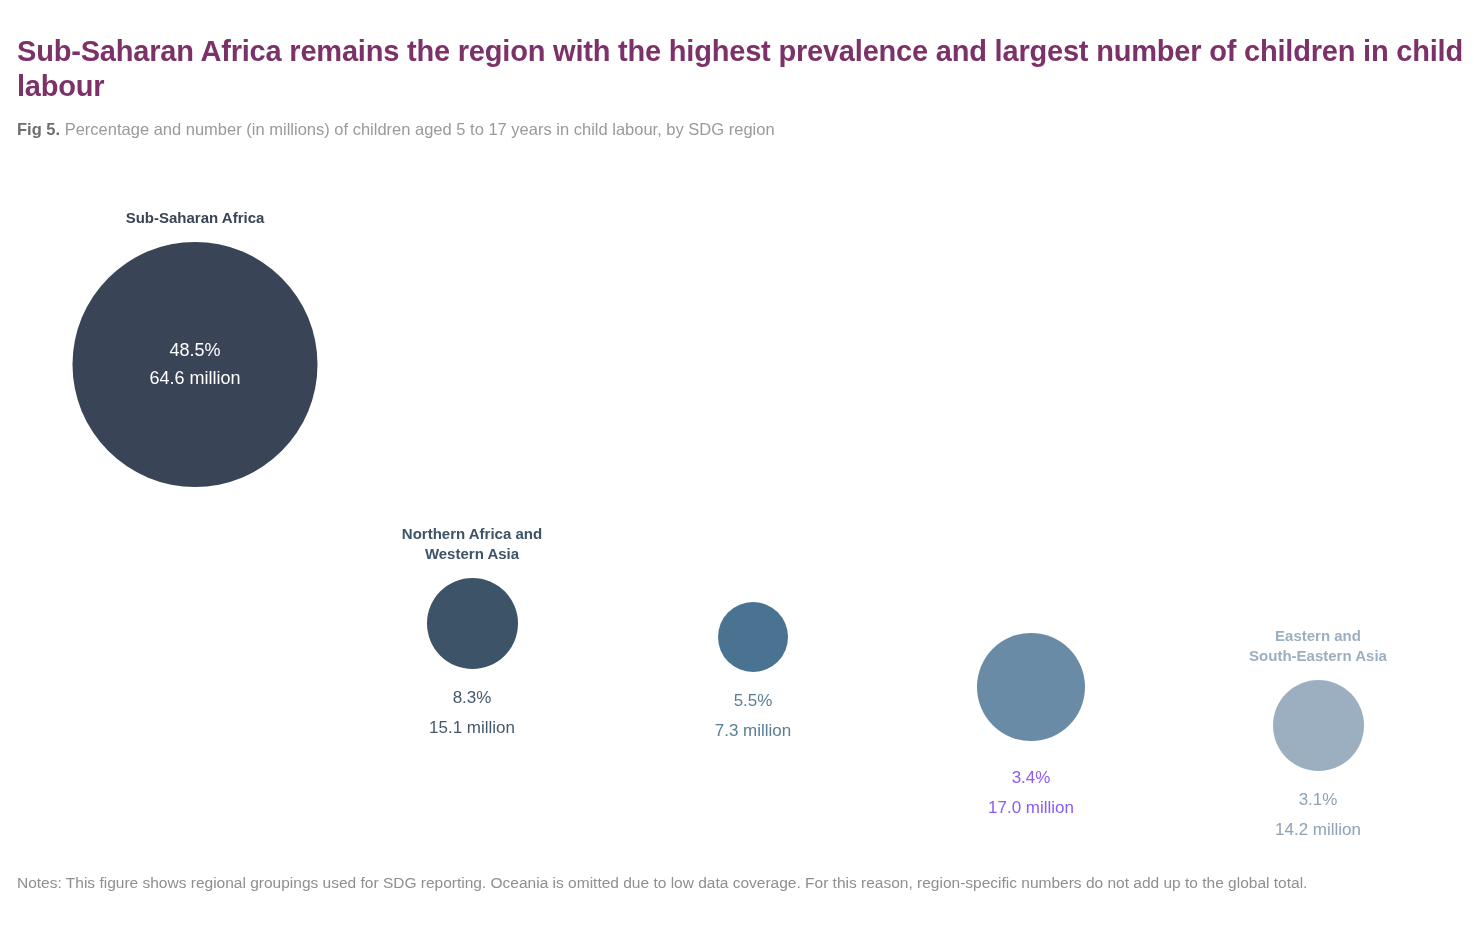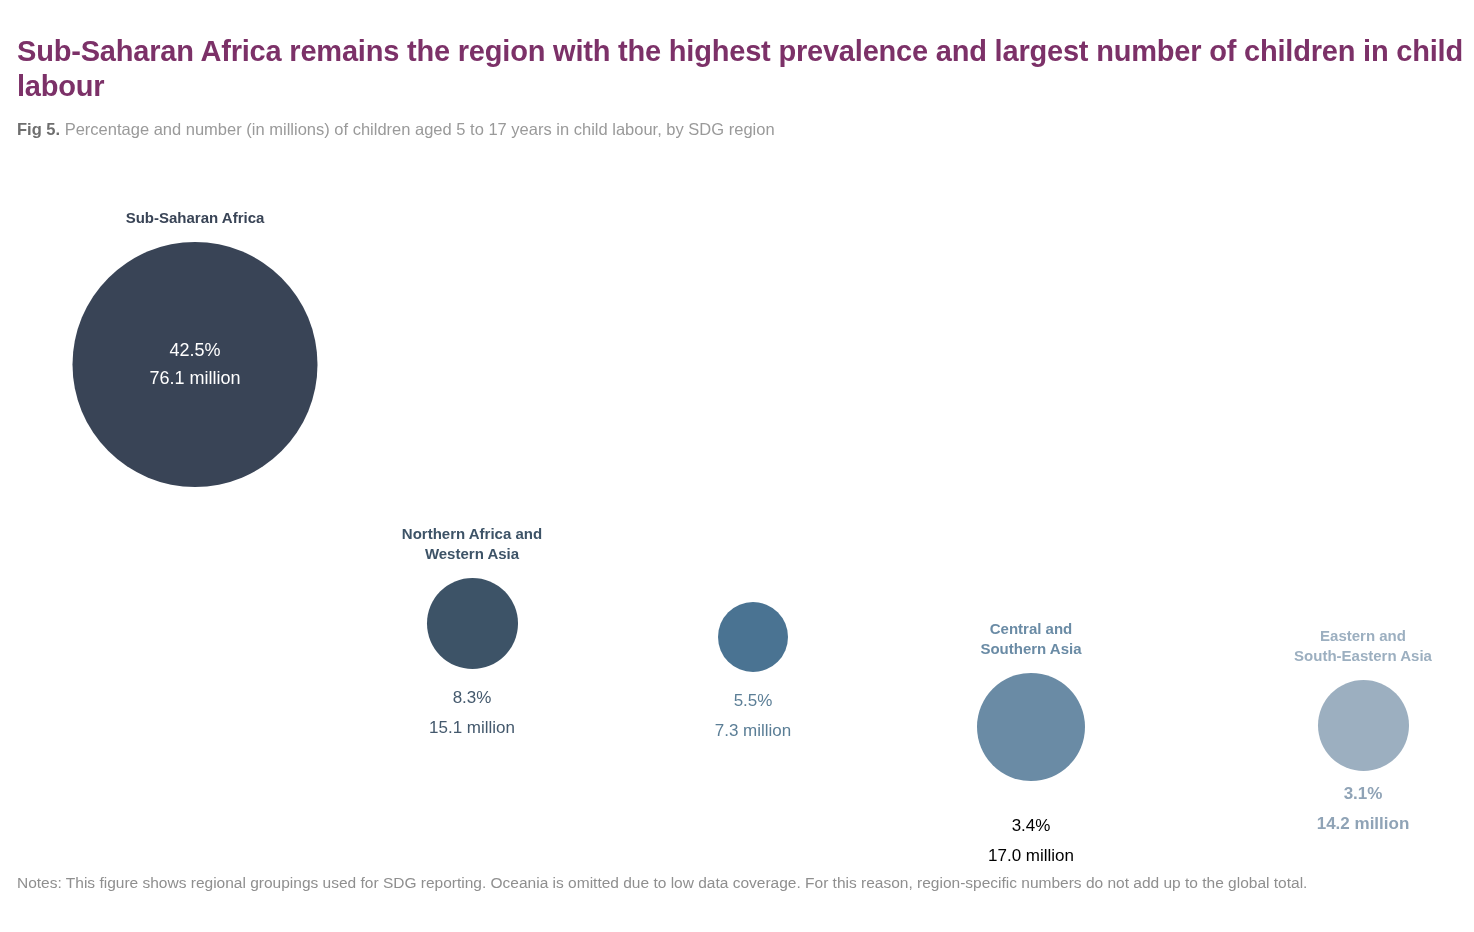--- a/index.html
+++ b/index.html
@@ -102,22 +102,22 @@
   <h1 id="chart-title">Sub-Saharan Africa remains the region with the highest prevalence and largest number of children in child labour</h1>
   <p id="chart-subtitle"><span class="fig-label">Fig 5.</span><span> Percentage and number (in millions) of children aged 5 to 17 years in child labour, by SDG region</span></p>
 </div>
 
 <div id="plot-area">
     <div class="bubble-group" style="left: 195px; top: 207.5px; width: 245px;">
       <div class="bubble-label" style="color: rgb(57, 68, 86); height: 20px;">Sub-Saharan Africa</div>
       <div style="margin-top: 14px;">
         <div class="bubble-circle" style="width: 245px; height: 245px; background: rgb(57, 68, 86);">
           <div class="bubble-inside">
-            <div>42.5%</div>
-            <div>76.1 million</div>
+            <div>48.5%</div>
+            <div>64.6 million</div>
           </div>
         </div>
       </div>
     </div>
     <div class="bubble-group" style="left: 472px; top: 523.5px; width: 220px;">
       <div class="bubble-label" style="color: rgb(61, 83, 103); height: 40px;">Northern Africa and
 Western Asia</div>
       <div style="margin-top: 14px;">
         <div class="bubble-circle" style="width: 91px; height: 91px; background: rgb(61, 83, 103);"></div>
       </div>
@@ -129,36 +129,34 @@
     <div class="bubble-group" style="left: 753px; top: 588px; width: 220px;">
       <div style="margin-top: 14px;">
         <div class="bubble-circle" style="width: 70px; height: 70px; background: rgb(74, 115, 146);"></div>
       </div>
       <div class="bubble-values" style="color: rgb(91, 126, 150); margin-top: 14px;">
         <div>5.5%</div>
         <div>7.3 million</div>
       </div>
     </div>
     <div class="bubble-group" style="left: 1031px; top: 619px; width: 220px;">
-      <div class="bubble-label" style="color: rgb(106, 139, 165); height: 40px;">Central and
-Southern Asia</div>
       <div style="margin-top: 14px;">
         <div class="bubble-circle" style="width: 108px; height: 108px; background: rgb(106, 139, 165);"></div>
       </div>
-      <div class="bubble-values" style="color: #000000; margin-top: 30px;">
+      <div class="bubble-values" style="color: #8b5cf6; margin-top: 22px;">
         <div>3.4%</div>
         <div>17.0 million</div>
       </div>
     </div>
-    <div class="bubble-group" style="left: 1363px; top: 625.5px; width: 220px;">
+    <div class="bubble-group" style="left: 1318px; top: 625.5px; width: 220px;">
       <div class="bubble-label" style="color: rgb(156, 175, 192); height: 40px;">Eastern and
 South-Eastern Asia</div>
       <div style="margin-top: 14px;">
         <div class="bubble-circle" style="width: 91px; height: 91px; background: rgb(156, 175, 192);"></div>
       </div>
-      <div class="bubble-values" style="color: rgb(143, 163, 182); margin-top: 8px; font-weight: bold;">
+      <div class="bubble-values" style="color: rgb(143, 163, 182); margin-top: 14px;">
         <div>3.1%</div>
         <div>14.2 million</div>
       </div>
     </div>
   </div>
 
 <div id="notes">Notes: This figure shows regional groupings used for SDG reporting. Oceania is omitted due to low data coverage. For this reason, region-specific numbers do not add up to the global total.</div>
 
 </body></html>

